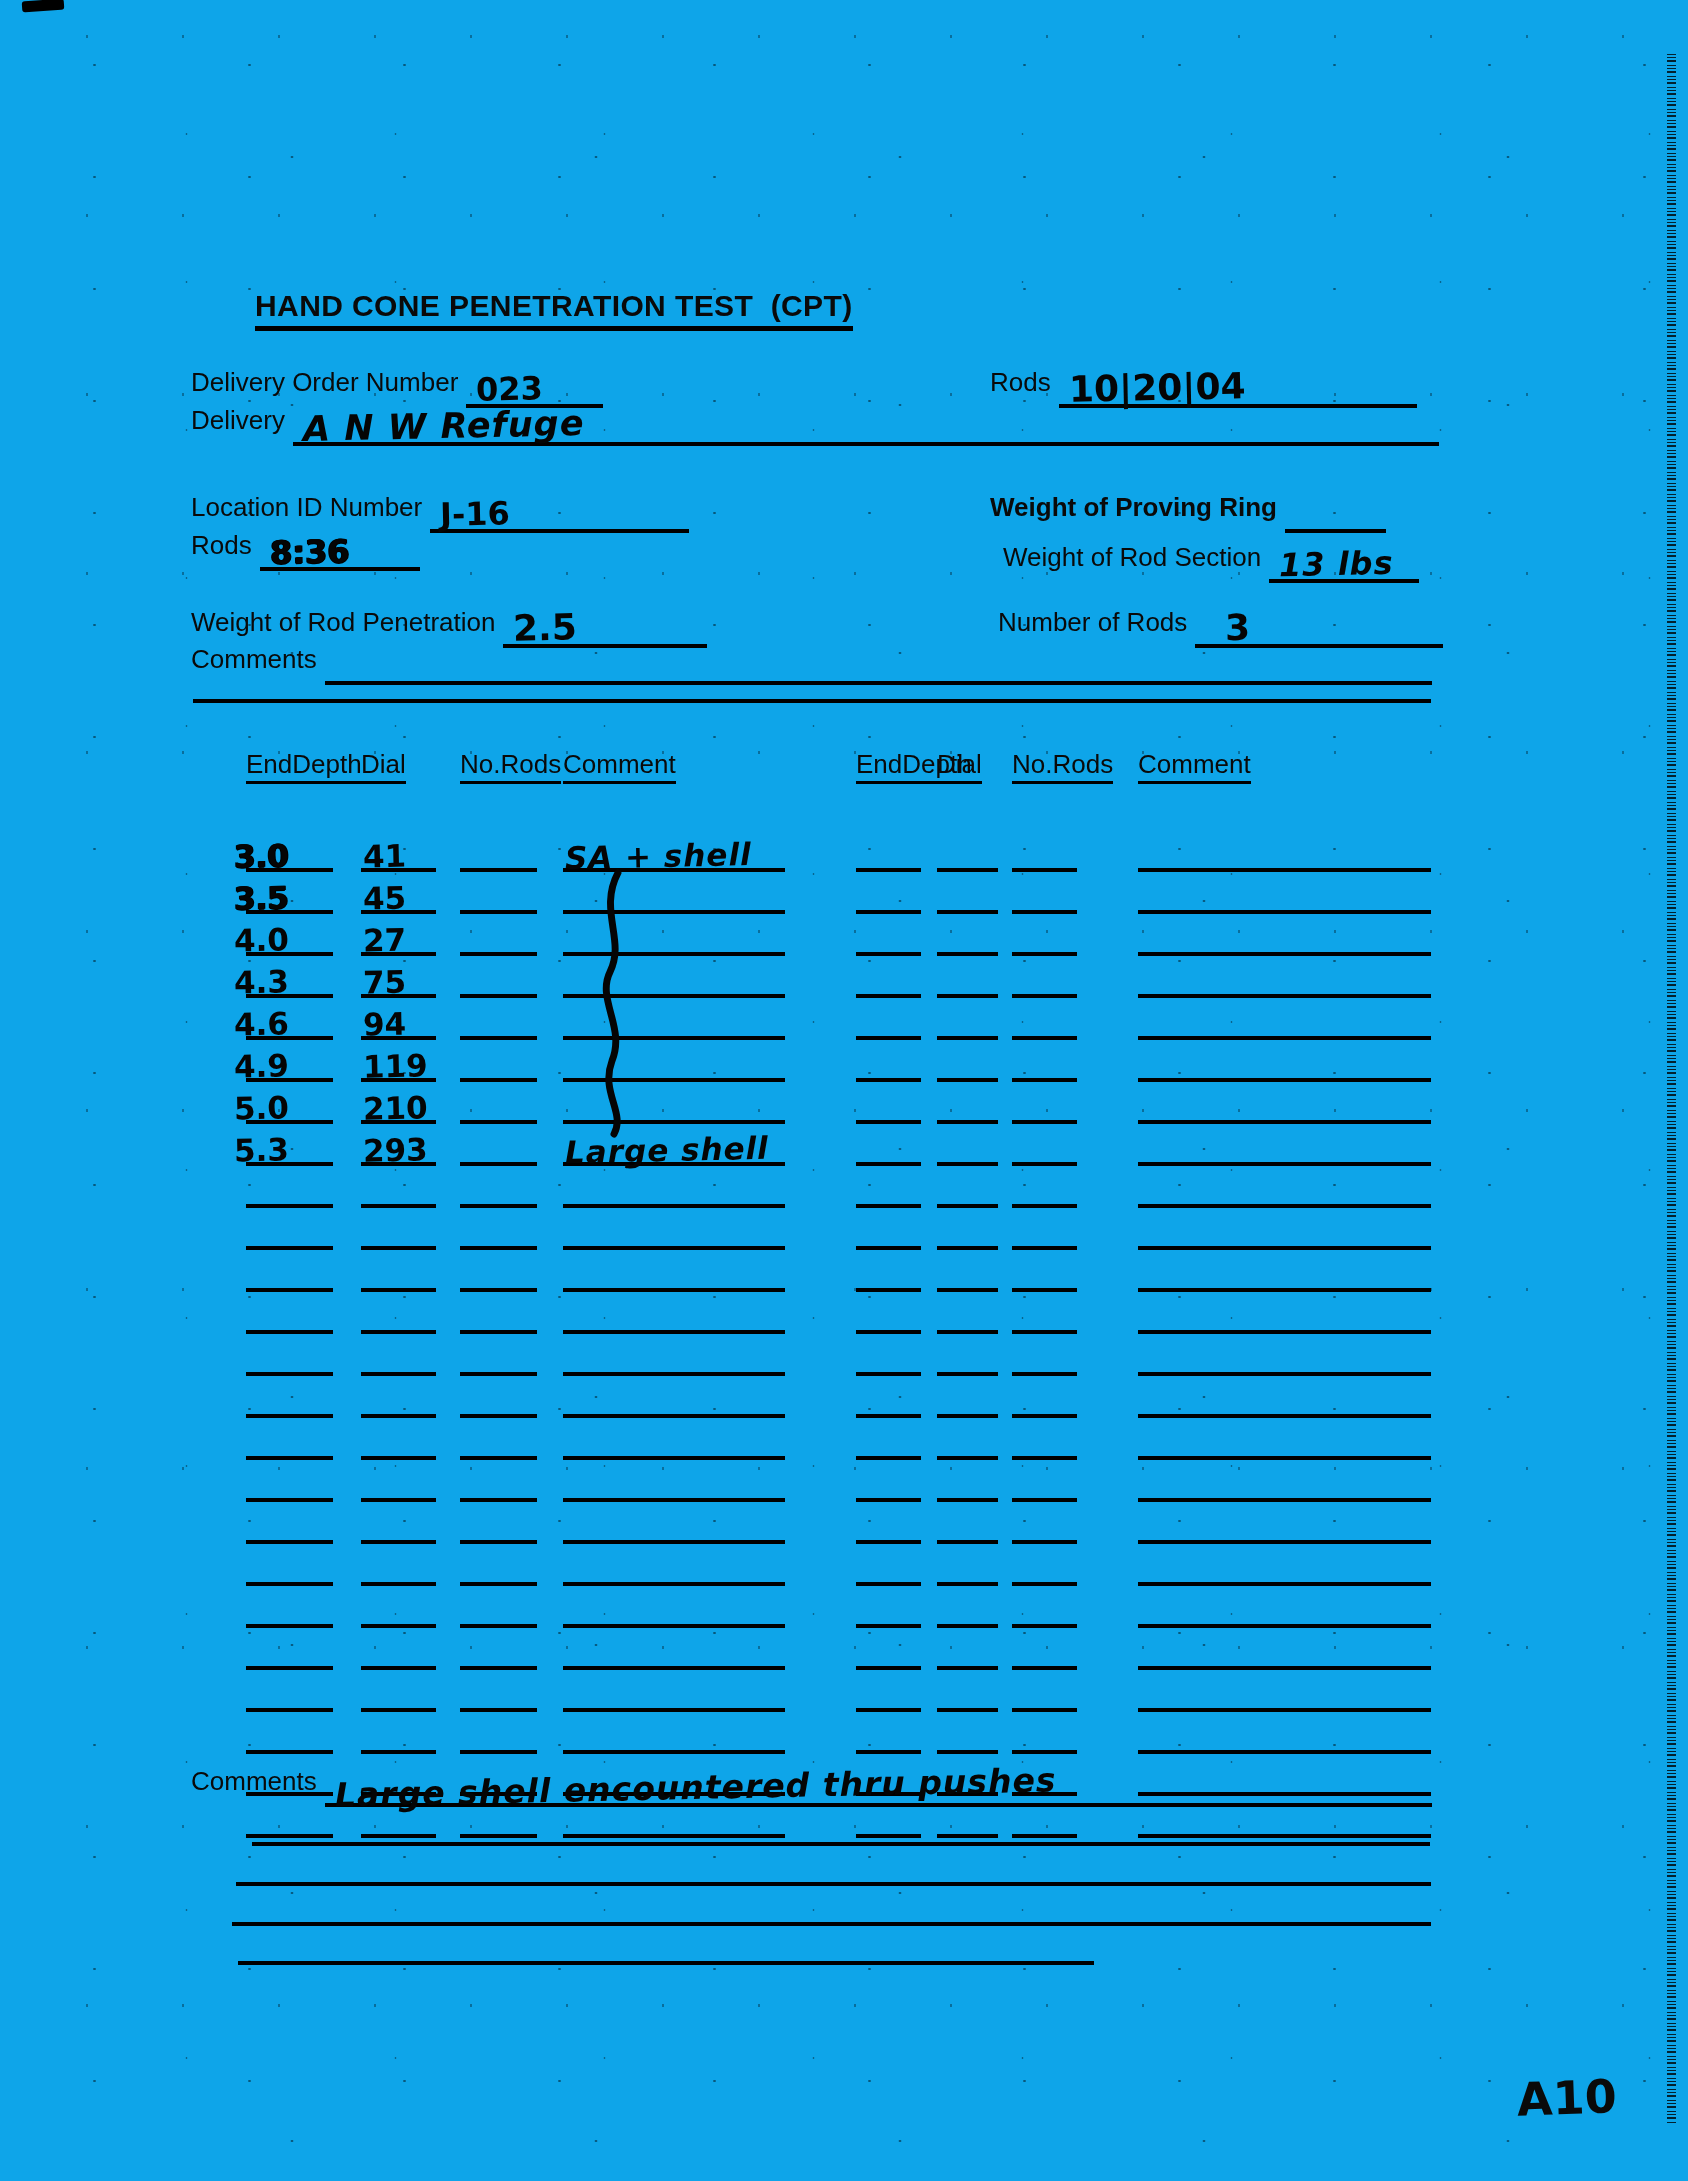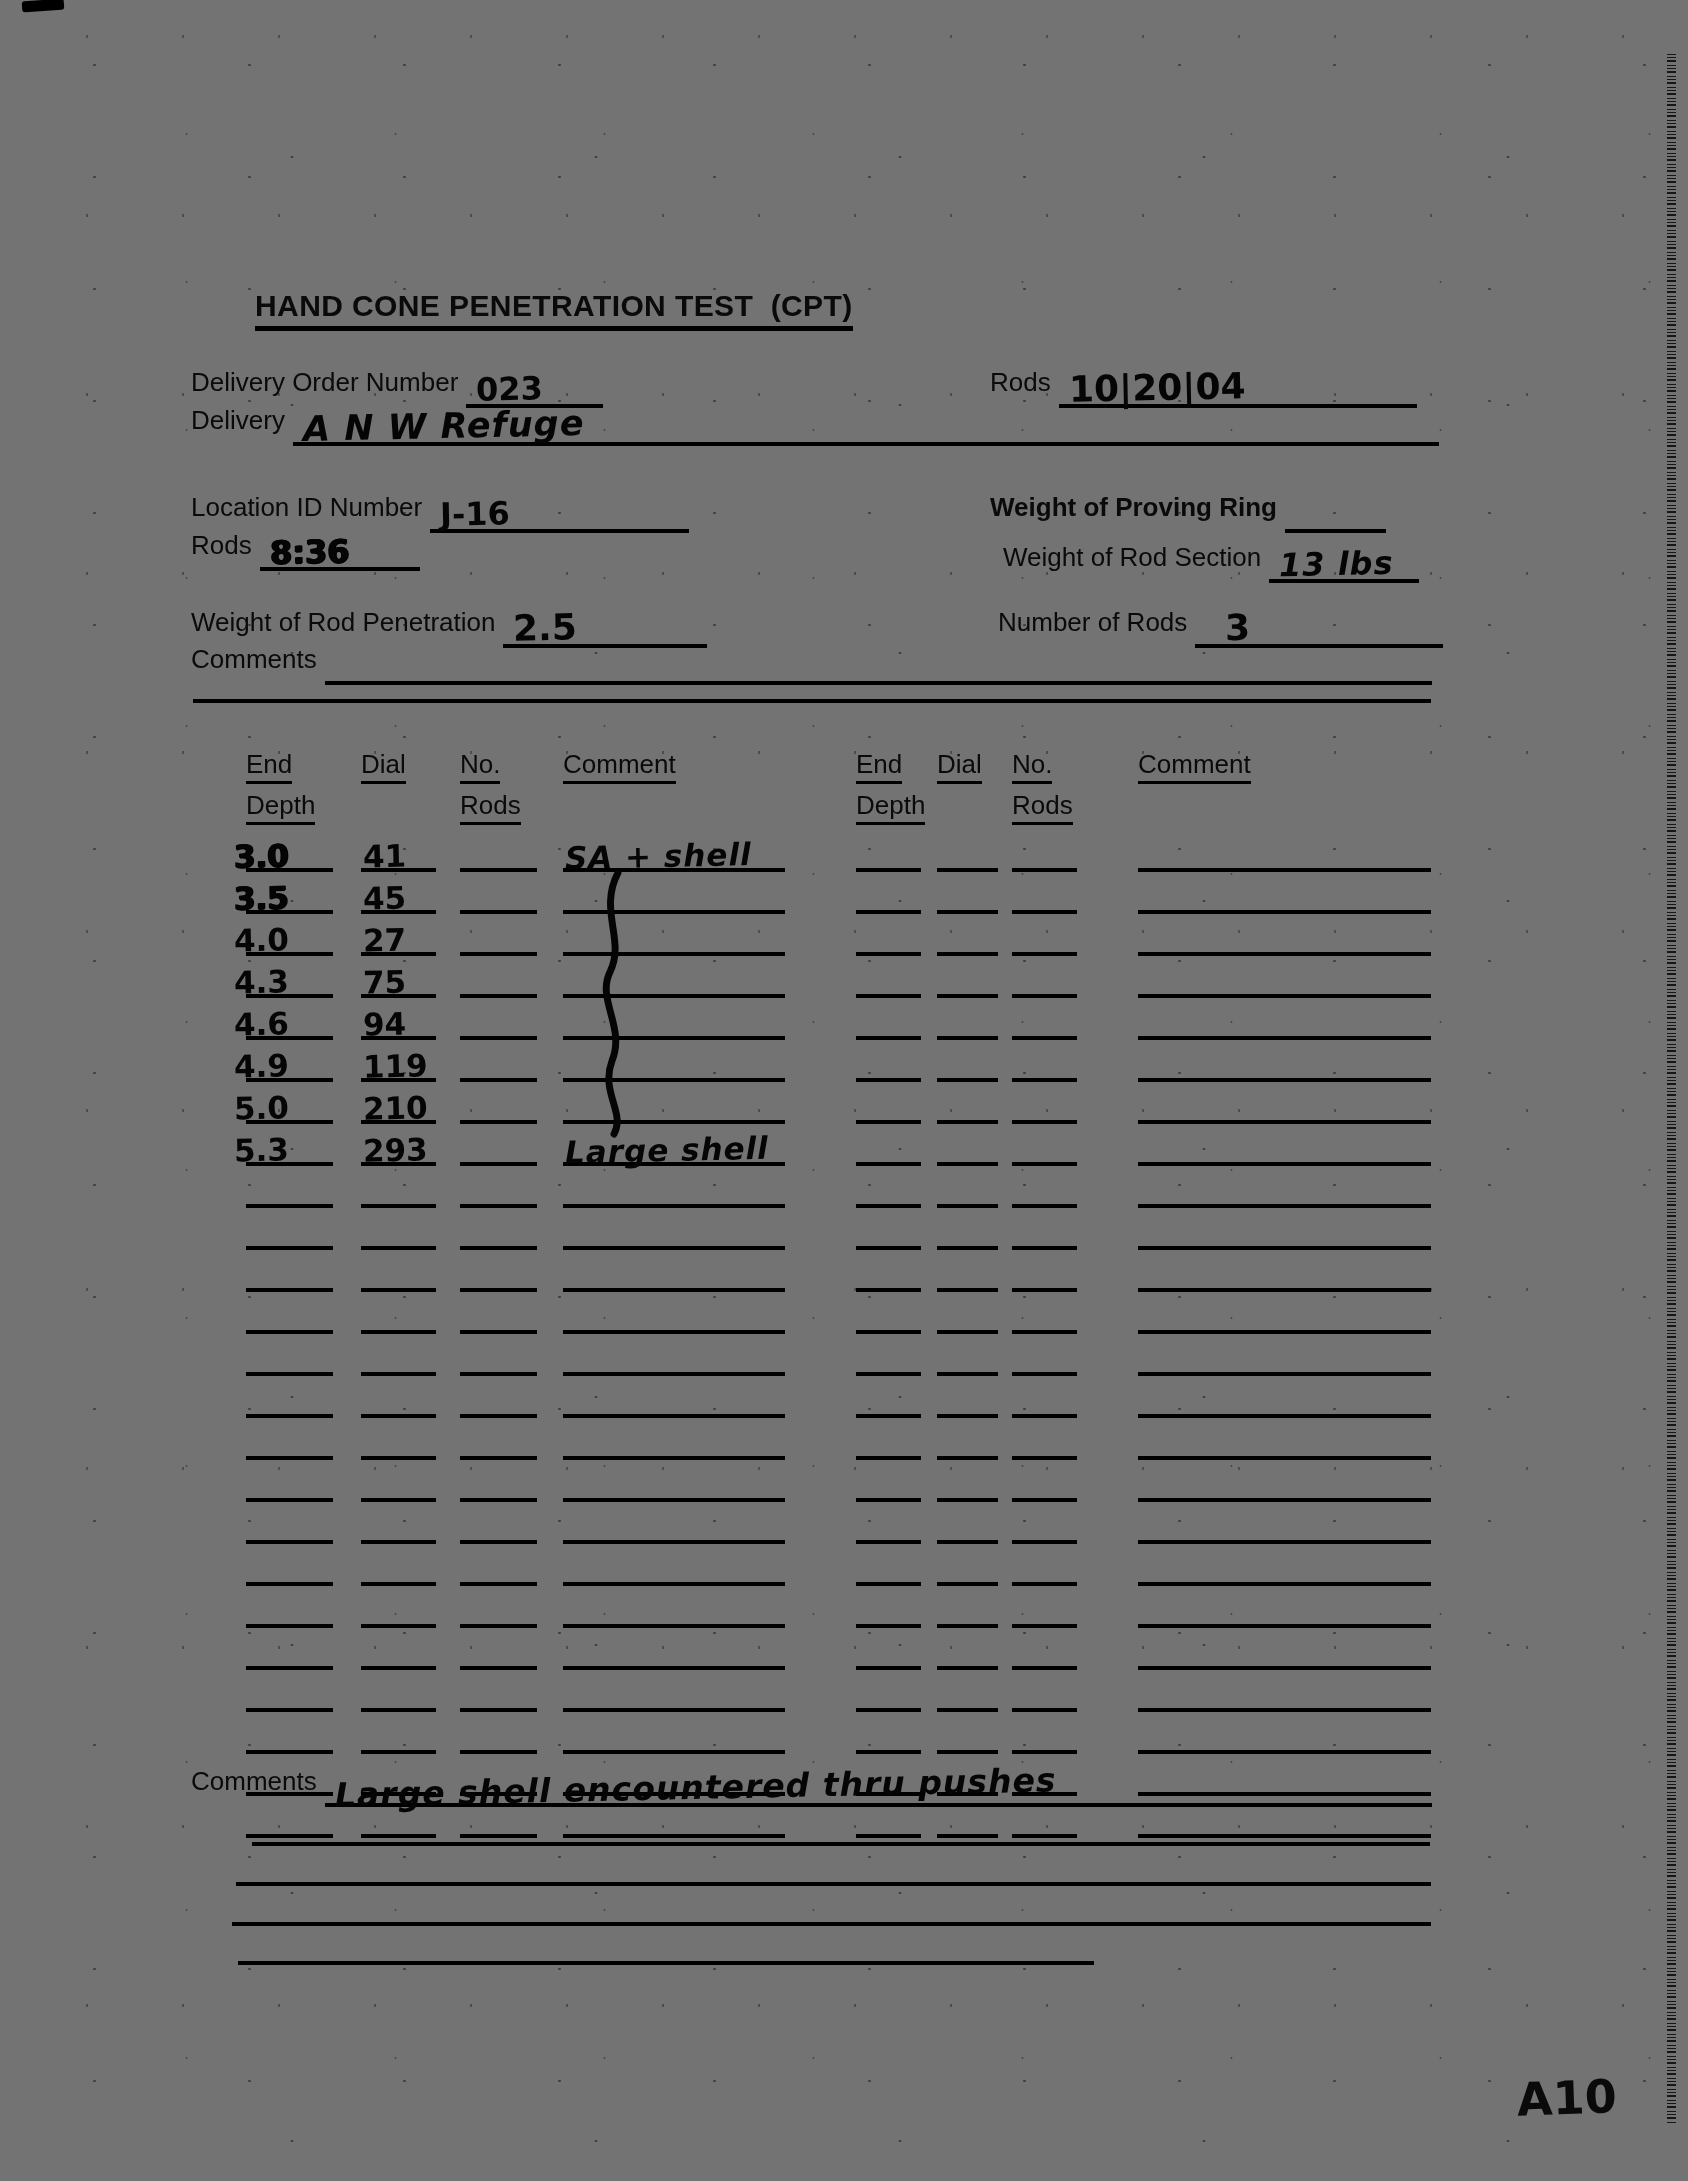--- a/index.html
+++ b/index.html
@@ -1,19 +1,19 @@
 <!DOCTYPE html>
 <html><head>
 <meta charset="utf-8">
 <style>
   html,body{margin:0;padding:0;background:#ffffff;}
   .page{
     position:relative;
     width:1689px;height:2181px;
-    background:#737373;
+    background:#0ea5e9;
     font-family:"Liberation Sans", sans-serif;
     color:#0a0a0a;
     overflow:hidden;
   }
   
   .noise{
     position:absolute;inset:0;pointer-events:none;
     background-image:
       radial-gradient(rgba(0,0,0,.85) 1.1px, transparent 1.5px),
       radial-gradient(rgba(0,0,0,.7) 0.9px, transparent 1.3px),
@@ -42,21 +42,21 @@
     font-family:"DejaVu Sans", sans-serif;
     font-weight:700;font-size:32px;color:#050505;
     transform:rotate(-1.2deg);display:inline-block;white-space:nowrap;
   }
   .fline .hw{position:absolute;bottom:-4px;left:10px;}
   .script{font-style:italic;letter-spacing:1px;}
   .blot{text-shadow:1px 0 #000,-1px 0 #000,0 1px #000;}
   .bline{position:absolute;border-bottom:4px solid #000;height:0;}
   
   .thead{position:absolute;display:flex;}
-  .thead .hcell{display:flex;flex-direction:column;align-items:flex-start;}
+  .thead .hcell{display:flex;align-items:flex-start;}
   .hword{font-size:26px;border-bottom:3px solid #000;padding-bottom:1px;margin-bottom:6px;white-space:nowrap;}
   .tbody{position:absolute;}
   .trow{display:flex;}
   .cell{height:38px;border-bottom:4px solid #000;position:relative;}
   .cell .hw{position:absolute;bottom:-6px;left:2px;font-size:31px;}
   
   .lc1{width:87px;margin-right:28px;} .lc2{width:75px;margin-right:24px;}
   .lc3{width:77px;margin-right:26px;} .lc4{width:222px;}
   .lc1 .hw{left:-12px;}
   

